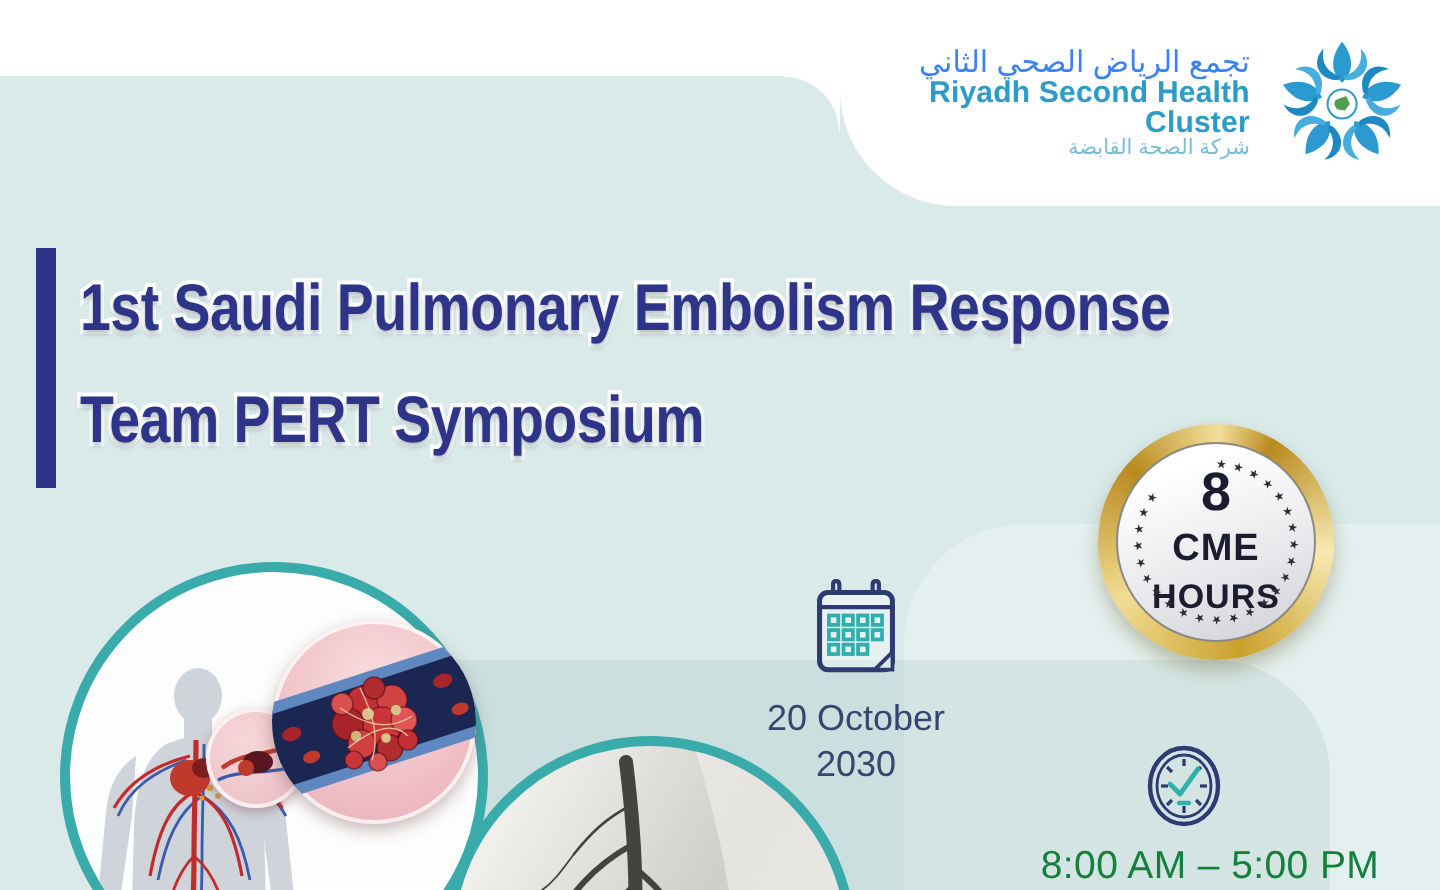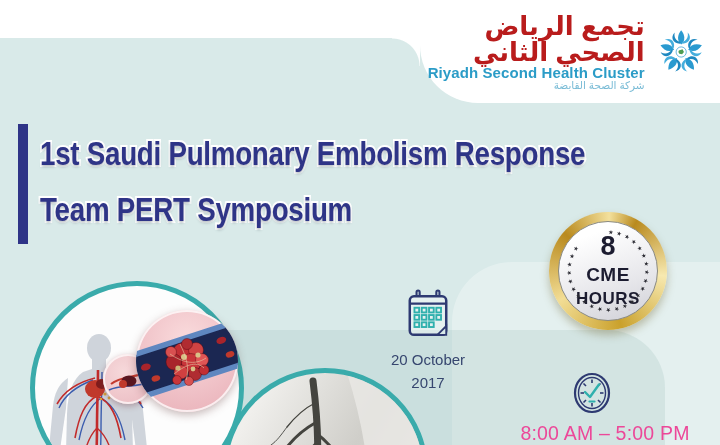--- a/index.html
+++ b/index.html
@@ -14,21 +14,21 @@
     background:radial-gradient(circle 28px at 0px 28px, #d9eae9 27px, #ffffff 28px);}
   .deco-light{position:absolute; left:452px; top:262px; width:420px; height:320px;
     border-radius:60px; background:rgba(255,255,255,0.30);}
   .deco-dark{position:absolute; left:140px; top:330px; width:525px; height:230px;
     border-radius:58px; background:rgba(148,187,184,0.22);}
   
   .logo-box{position:absolute; top:0; right:0; width:300px; height:103px; background:#ffffff;
     border-bottom-left-radius:58px; display:flex; align-items:center; justify-content:flex-end;
     gap:13px; padding-right:16px; box-sizing:border-box;}
   .brand-text{text-align:right; line-height:1;}
-  .brand-ar{color:#b91c1c; font-size:26px; font-weight:bold; direction:rtl;}
+  .brand-ar{color:#3b82f6; font-size:15px; font-weight:normal; direction:rtl;}
   .brand-en{color:#2b9cc7; font-size:15px; font-weight:bold; margin-top:0; letter-spacing:0.1px;}
   .brand-sub{color:#7abcd6; font-size:10.5px; direction:rtl; margin-top:0;}
   
   .title-bar{position:absolute; left:18px; top:124px; width:10px; height:120px; background:#2e3487;}
   .title{position:absolute; left:40px; top:126px; width:680px; margin:0;
     font-size:33px; line-height:56px; font-weight:bold; color:#2e3487; letter-spacing:-0.3px;
     transform:scaleX(0.84); transform-origin:left center;
     -webkit-text-stroke:4px #ffffff; paint-order:stroke fill;
     text-shadow:0 2px 3px rgba(100,115,125,0.45);}
   .title span{display:block;}
@@ -40,24 +40,24 @@
   .badge-inner{position:absolute; inset:9px; border-radius:50%;
     background:linear-gradient(160deg,#ffffff 18%,#e6e6ea 65%,#cfcfd6);
     border:1px solid #8a8a82; display:flex; flex-direction:column; align-items:center; justify-content:center;}
   .badge-stars{position:absolute; inset:9px;}
   .badge-8{font-size:27px; font-weight:bold; color:#1c1c30; line-height:1;}
   .badge-cme{font-size:19px; font-weight:bold; color:#1c1c30; margin-top:4px; letter-spacing:0.5px;}
   .badge-hours{font-size:17px; font-weight:bold; color:#1c1c30; margin-top:3px; letter-spacing:0.5px;}
   
   .date-block{position:absolute; left:368px; top:289px; width:120px; text-align:center;}
   .date-block svg{display:block; margin:0 auto 9px auto;}
-  .date-l1,.date-l2{font-size:15px; color:#36466f; line-height:23px;}
+  .date-l1,.date-l2{font-size:18px; color:#36466f; line-height:23px;}
   .time-block{position:absolute; left:495px; top:371px; width:220px; text-align:center;}
   .time-block svg{display:block; margin:0 auto 7px auto; position:relative; left:-13px;}
-  .time-text{font-size:19.5px; color:#ec4899; letter-spacing:0.2px;}
+  .time-text{font-size:19.5px; color:#15803d; letter-spacing:0.2px;}
   
   .angio-circle{position:absolute; left:222px; top:368px; width:196px; height:196px; border-radius:50%;
     border:5px solid #3aabab; overflow:hidden; z-index:3;
     background:linear-gradient(120deg,#f0efec 15%,#cfcec9 55%,#e6e5e1 90%);}
   .body-circle{position:absolute; left:30px; top:281px; width:204px; height:204px; border-radius:50%;
     border:5px solid #3aabab; overflow:hidden; z-index:4; background:#fdfdfd;}
   .mid-circle{position:absolute; left:103px; top:354px; width:50px; height:50px; border-radius:50%;
     overflow:hidden; z-index:5; background:radial-gradient(circle at 40% 35%,#f6d8da,#eab9c0);
     box-shadow:0 2px 6px rgba(120,60,70,.4), inset 0 0 0 2px rgba(255,255,255,.7);}
   .clot-circle{position:absolute; left:136px; top:310px; width:102px; height:102px; border-radius:50%;
@@ -151,21 +151,21 @@
           <rect x="14" y="25" width="4.5" height="4.5"></rect>
           <rect x="21" y="25" width="4.5" height="4.5"></rect>
           <rect x="28" y="25" width="4.5" height="4.5"></rect>
         <rect x="7" y="32" width="4.5" height="4.5"></rect>
           <rect x="14" y="32" width="4.5" height="4.5"></rect>
           <rect x="21" y="32" width="4.5" height="4.5"></rect>
       </g>
       <path d="M29,44 L37.5,35.5 L37.5,44 Z" fill="#d9eae9" stroke="#2e3a72" stroke-width="1.8"></path>
     </svg>
     <div class="date-l1">20 October</div>
-    <div class="date-l2">2017</div>
+    <div class="date-l2">2030</div>
   </div>
 
   <div class="time-block">
     <svg width="40" height="44" viewBox="0 0 40 44">
       <ellipse cx="20" cy="22" rx="17" ry="19" fill="none" stroke="#2e3a72" stroke-width="2.2"></ellipse>
       <ellipse cx="20" cy="22" rx="13.5" ry="15.5" fill="none" stroke="#2e3a72" stroke-width="1.4"></ellipse>
       <g stroke="#2e3a72" stroke-width="1.6">
         <line x1="20" y1="8.5" x2="20" y2="12"></line>
           <line x1="20" y1="32" x2="20" y2="35.5"></line>
         <line x1="8.5" y1="22" x2="12" y2="22"></line>

